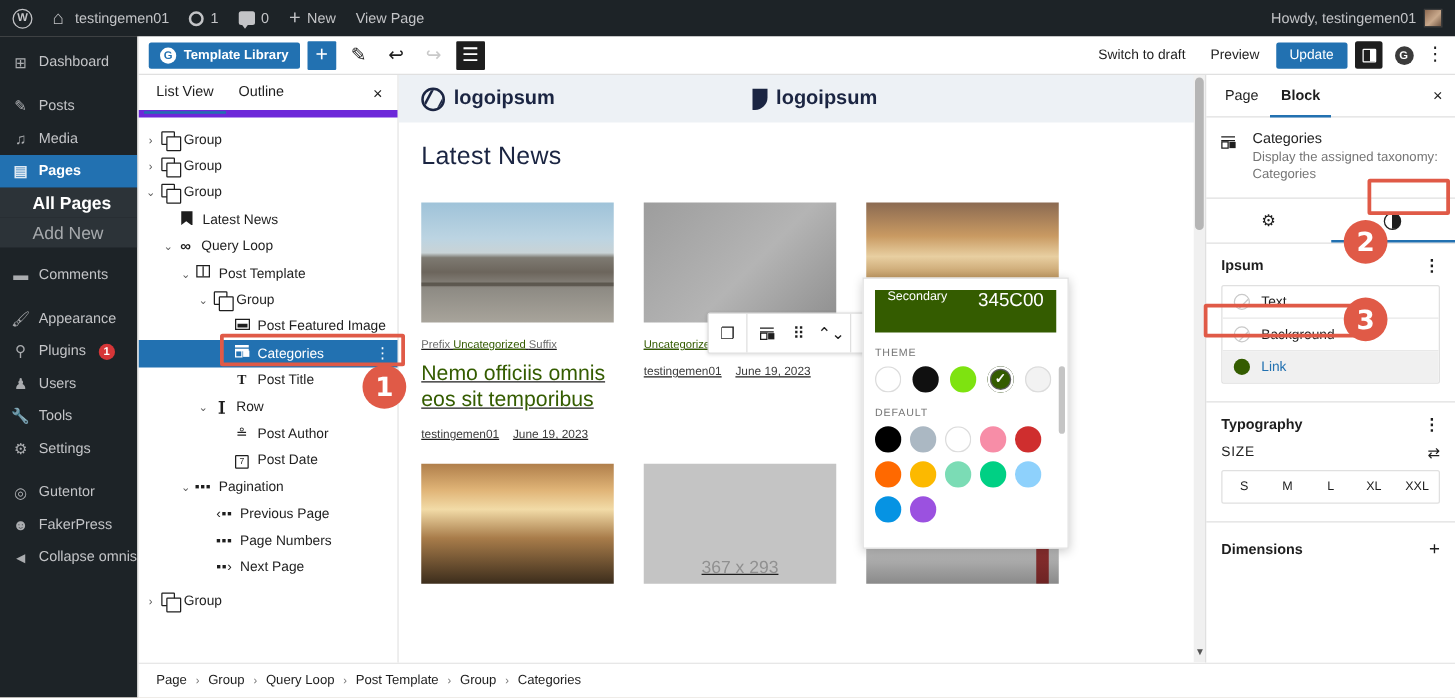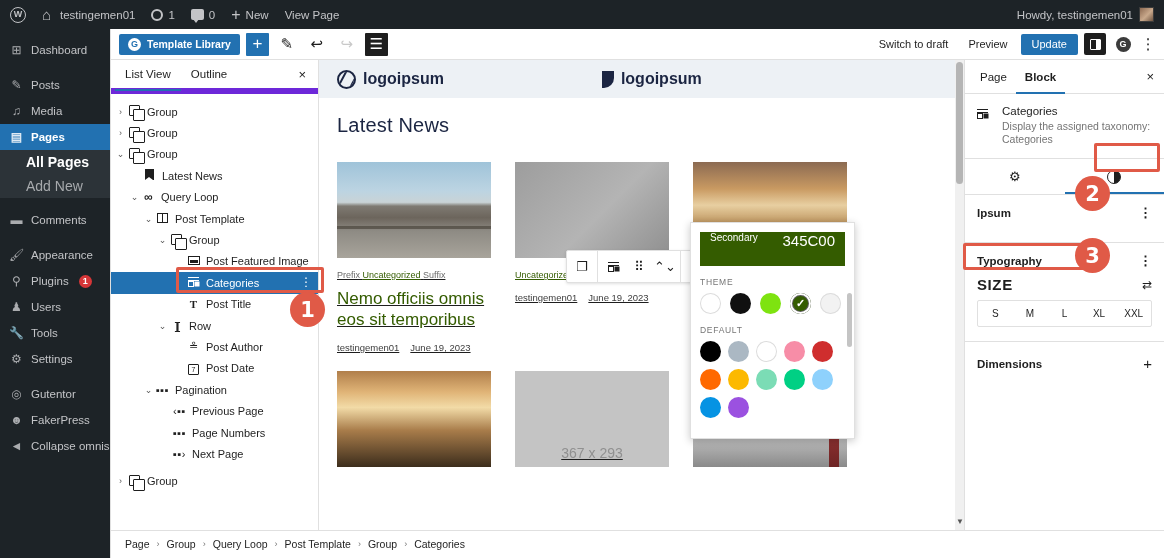--- a/index.html
+++ b/index.html
@@ -181,21 +181,21 @@
   .rs-sec-head { display: flex; align-items: center; font-size: 11.5px; font-weight: 600; margin-bottom: 9px; }
   .rs-sec-head .kb { margin-left: auto; font-size: 13px; line-height: 8px; color: #1e1e1e; }
   .colorlist { border: 1px solid #e0e0e0; border-radius: 2px; overflow: hidden; }
   .colorrow { display: flex; align-items: center; gap: 9px; padding: 6px 9px; border-bottom: 1px solid #e8e8e8; font-size: 11px; }
   .colorrow:last-child { border-bottom: none; }
   .colorrow.sel { background: #f0f0f0; }
   .sw { width: 13px; height: 13px; border-radius: 50%; flex: none; }
   .sw.empty { border: 1px solid #c9c9c9; background: #fff; position: relative; overflow: hidden; }
   .sw.empty::after { content:""; position: absolute; left: -2px; top: 5.5px; width: 19px; height: 1px; background: #c9c9c9; transform: rotate(-45deg); }
   .colorrow .lbl-link { color: #2271b1; }
-  .tg-size-lbl { font-size: 15px; letter-spacing: .6px; color: #1e1e1e; font-weight: 700; }
+  .tg-size-lbl { font-size: 11px; letter-spacing: .6px; color: #1e1e1e; font-weight: 400; }
   .tg-head { display: flex; align-items: center; margin-bottom: 7px; }
   .tg-head .sliders { margin-left: auto; font-size: 12px; }
   .sizebar { display: flex; border: 1px solid #e0e0e0; border-radius: 2px; height: 27px; }
   .sizebar div { flex: 1; display: flex; align-items: center; justify-content: center; font-size: 10px; color: #1e1e1e; }
   .dims { display: flex; align-items: center; padding: 13px 12px; font-size: 11.5px; font-weight: 600; }
   .dims .plus { margin-left: auto; font-size: 15px; font-weight: 300; }
 
   
   .popover {
     position: absolute; left: 690px; top: 222px; width: 165px; background: #fff;
@@ -589,20 +589,34 @@
           <div class="rs-itab active">
             <span class="halfcircle"></span>
           </div>
         </div>
 
         <div class="rs-section">
           <div class="rs-sec-head">
             <span>Ipsum</span>
             <span class="kb">⋮</span>
           </div>
+          <div class="colorlist">
+            <div class="colorrow">
+              <span class="sw empty"></span>
+              <span>Text</span>
+            </div>
+            <div class="colorrow">
+              <span class="sw empty"></span>
+              <span>Background</span>
+            </div>
+            <div class="colorrow sel">
+              <span class="sw" style="background:#345c00"></span>
+              <span class="lbl-link">Link</span>
+            </div>
+          </div>
         </div>
 
         <div class="rs-section">
           <div class="rs-sec-head">
             <span>Typography</span>
             <span class="kb">⋮</span>
           </div>
           <div class="tg-head">
             <span class="tg-size-lbl">SIZE</span>
             <span class="sliders">⇄</span>

